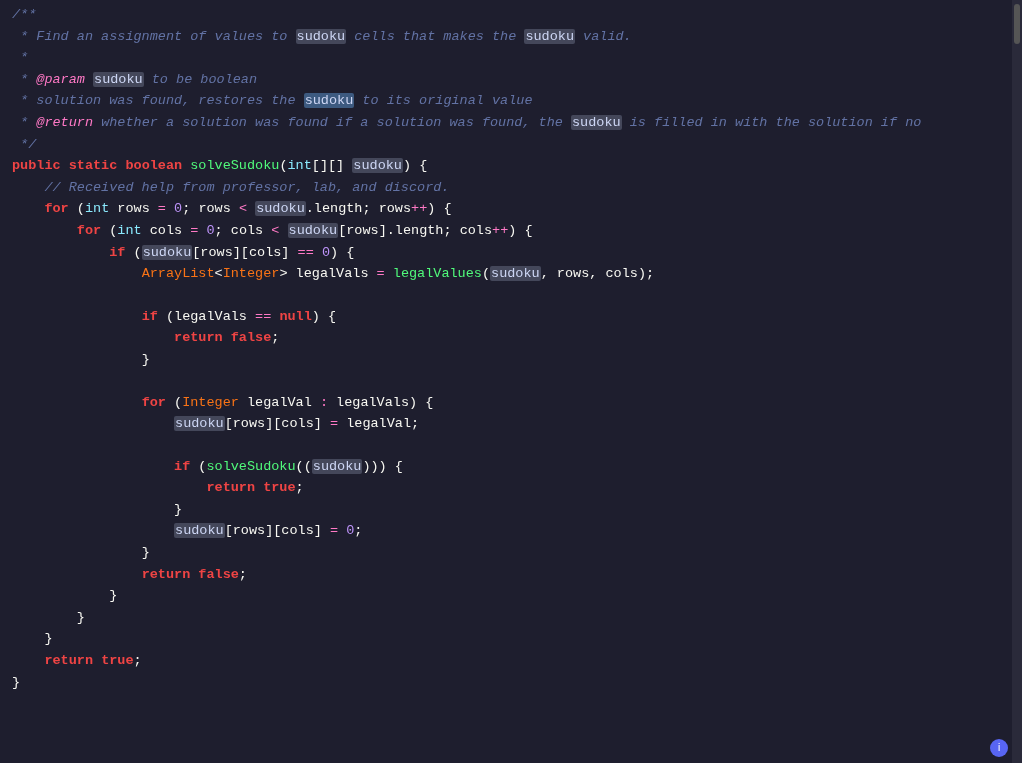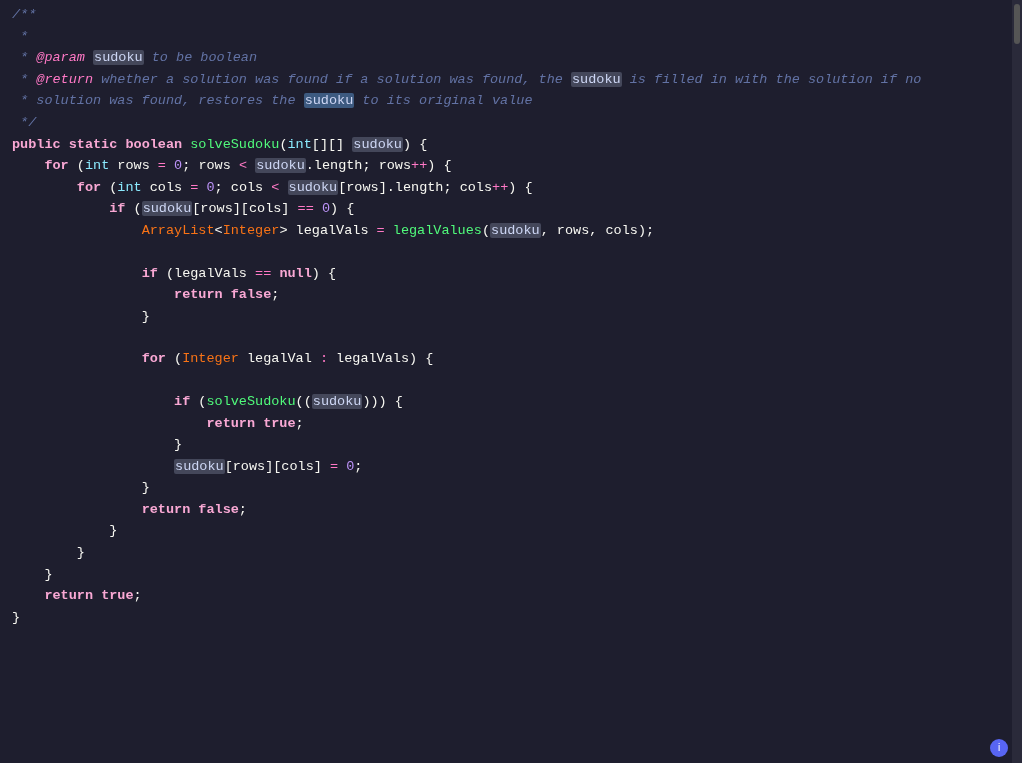--- a/index.html
+++ b/index.html
@@ -27,21 +27,21 @@
       padding: 0 0 0 8px;
       white-space: pre;
       min-height: 21px;
     }
     .line-content {
       flex: 1;
       padding-left: 4px;
     }
     
     .comment { color: #6272a4; font-style: italic; }
-    .keyword { color: #f9a8d4; font-weight: bold; }
+    .keyword { color: #ef4444; font-weight: bold; }
     .keyword-type { color: #8be9fd; }
     .number { color: #bd93f9; }
     .method { color: #50fa7b; }
     .highlight-word {
       background-color: #44475a;
       border-radius: 2px;
       padding: 0 1px;
       color: #cdd6f4;
     }
     .highlight-word-blue {
@@ -92,45 +92,51 @@
   </style>
 </head>
 <body>
 
 <div class="editor">
 
   <div class="line">
     <span class="line-content"><span class="comment">/**</span></span>
   </div>
 
+  <div class="line">
+    <span class="line-content"><span class="comment"> * Find an assignment of values to </span><span class="highlight-word">sudoku</span><span class="comment"> cells that makes the </span><span class="highlight-word">sudoku</span><span class="comment"> valid.</span></span>
+  </div>
 
   <div class="line">
     <span class="line-content"><span class="comment"> *</span></span>
   </div>
 
   <div class="line">
     <span class="line-content"><span class="comment"> * </span><span class="tag-param">@param</span><span class="comment"> </span><span class="highlight-word">sudoku</span><span class="comment"> to be boolean</span></span>
   </div>
 
   <div class="line">
+    <span class="line-content"><span class="comment"> * solution was found, restores the </span><span class="highlight-word-blue">sudoku</span><span class="comment"> to its original value</span></span>
+  </div>
+
+  <div class="line">
     <span class="line-content"><span class="comment"> * </span><span class="tag-return">@return</span><span class="comment"> whether a solution was found if a solution was found, the </span><span class="highlight-word">sudoku</span><span class="comment"> is filled in with the solution if no</span></span>
   </div>
 
   <div class="line">
-    <span class="line-content"><span class="comment"> * solution was found, restores the </span><span class="highlight-word-blue">sudoku</span><span class="comment"> to its original value</span></span>
-  </div>
-
-  <div class="line">
     <span class="line-content"><span class="comment"> */</span></span>
   </div>
 
   <div class="line">
     <span class="line-content"><span class="keyword">public</span><span class="white"> </span><span class="keyword">static</span><span class="white"> </span><span class="keyword">boolean</span><span class="white"> </span><span class="method">solveSudoku</span><span class="paren">(</span><span class="keyword-type">int</span><span class="white">[][] </span><span class="highlight-word">sudoku</span><span class="paren">)</span><span class="white"> </span><span class="brace">{</span></span>
   </div>
 
+  <div class="line">
+    <span class="line-content"><span class="comment">    // Received help from professor, lab, and discord.</span></span>
+  </div>
 
   <div class="line">
     <span class="line-content"><span class="white">    </span><span class="keyword">for</span><span class="white"> </span><span class="paren">(</span><span class="keyword-type">int</span><span class="white"> rows </span><span class="operator">=</span><span class="white"> </span><span class="number">0</span><span class="white">; rows </span><span class="operator">&lt;</span><span class="white"> </span><span class="highlight-word">sudoku</span><span class="white">.length; rows</span><span class="operator">++</span><span class="white">) </span><span class="brace">{</span></span>
   </div>
 
   <div class="line">
     <span class="line-content"><span class="white">        </span><span class="keyword">for</span><span class="white"> </span><span class="paren">(</span><span class="keyword-type">int</span><span class="white"> cols </span><span class="operator">=</span><span class="white"> </span><span class="number">0</span><span class="white">; cols </span><span class="operator">&lt;</span><span class="white"> </span><span class="highlight-word">sudoku</span><span class="white">[rows].length; cols</span><span class="operator">++</span><span class="white">) </span><span class="brace">{</span></span>
   </div>
 
   <div class="line">
@@ -158,20 +164,23 @@
   </div>
 
   <div class="line">
     <span class="line-content"></span>
   </div>
 
   <div class="line">
     <span class="line-content"><span class="white">                </span><span class="keyword">for</span><span class="white"> </span><span class="paren">(</span><span class="cyan">Integer</span><span class="white"> legalVal </span><span class="operator">:</span><span class="white"> legalVals</span><span class="paren">)</span><span class="white"> </span><span class="brace">{</span></span>
   </div>
 
+  <div class="line">
+    <span class="line-content"><span class="white">                    </span><span class="highlight-word">sudoku</span><span class="white">[rows][cols] </span><span class="operator">=</span><span class="white"> legalVal;</span></span>
+  </div>
 
   <div class="line">
     <span class="line-content"></span>
   </div>
 
   <div class="line">
     <span class="line-content"><span class="white">                    </span><span class="keyword">if</span><span class="white"> </span><span class="paren">(</span><span class="method">solveSudoku</span><span class="paren">((</span><span class="highlight-word">sudoku</span><span class="paren">)))</span><span class="white"> </span><span class="brace">{</span></span>
   </div>
 
   <div class="line">

